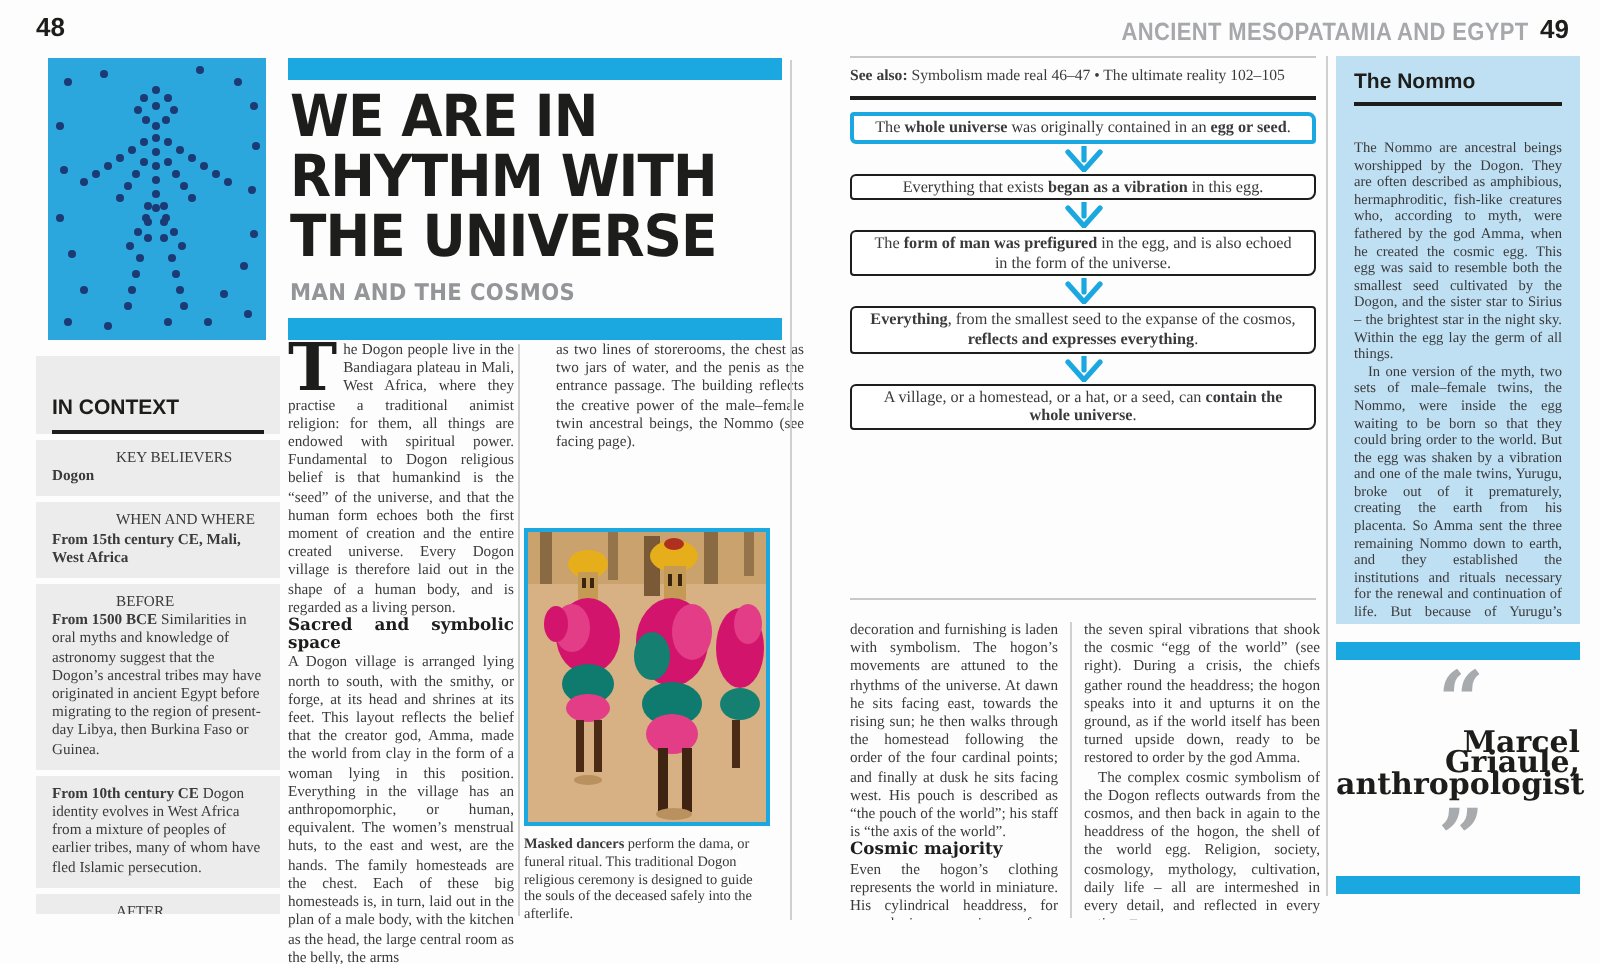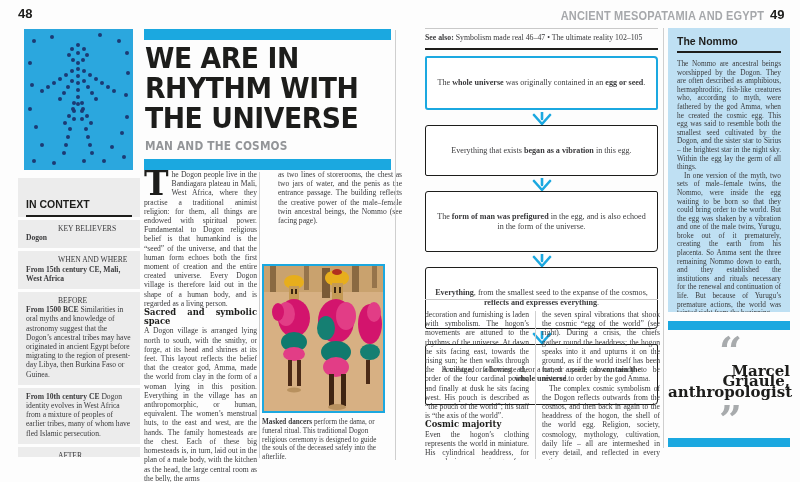--- a/index.html
+++ b/index.html
@@ -43,31 +43,31 @@
   
   #photo{left:262px;top:264px;width:119px;height:145px;border:2.5px solid #1ba8e0;overflow:hidden;background:#d7b083;}
   #caption{left:262px;top:418px;width:124px;font-size:7.2px;line-height:8.8px;}
 
   
   #seealso{left:425px;top:33px;width:233px;font-size:7.8px;}
   .hline{background:#c9c9c9;height:1px;}
   .blkline{background:#1d1d1b;height:2px;}
 
   #flowchart{left:425px;top:56px;width:233px;}
-  .fc-box{border:1.8px solid #1d1d1b;border-radius:3px 2px 4px 2px;padding:20px 9px;text-align:center;
+  .fc-box{border:1.8px solid #1d1d1b;border-radius:3px 2px 4px 2px;padding:1px 9px;text-align:center;
           font-size:8.1px;line-height:9.6px;background:#fff;}
   .fc-box.first{border:2.2px solid #1ba8e0;border-radius:2px 4px 2px 3px;}
   .fc-arrow{text-align:center;height:13px;margin:1px 0;}
 
   .colrule{background:#cfcfcf;width:1px;}
 
   
   #nommo{left:668px;top:28px;width:122px;height:284px;background:#bfe0f3;padding:7px 9px;box-sizing:border-box;overflow:hidden;}
   .nommo-head{font-family:"Liberation Sans",sans-serif;font-weight:bold;font-size:10.5px;color:#1d1d1b;
-              border-bottom:2px solid #1d1d1b;padding-bottom:4px;margin-bottom:7px;}
+              border-bottom:2px solid #1d1d1b;padding-bottom:4px;margin-bottom:17px;}
   #nommo p{margin:0;font-size:7.3px;line-height:8.6px;text-align:justify;}
 
   #quoteblock{left:668px;top:336px;width:122px;text-align:center;}
   .qmark{font-family:"DejaVu Serif",serif;font-weight:bold;font-size:40px;line-height:30px;color:#a8abad;letter-spacing:-3px;}
   .qtext{font-size:8.4px;line-height:10.4px;color:#58595b;margin:4px 0 0 0;}
   .qattr{font-family:"DejaVu Serif",serif;font-weight:bold;font-size:15px;line-height:10.4px;color:#1d1d1b;text-align:right;}
 </style>
 </head>
 <body>
 

